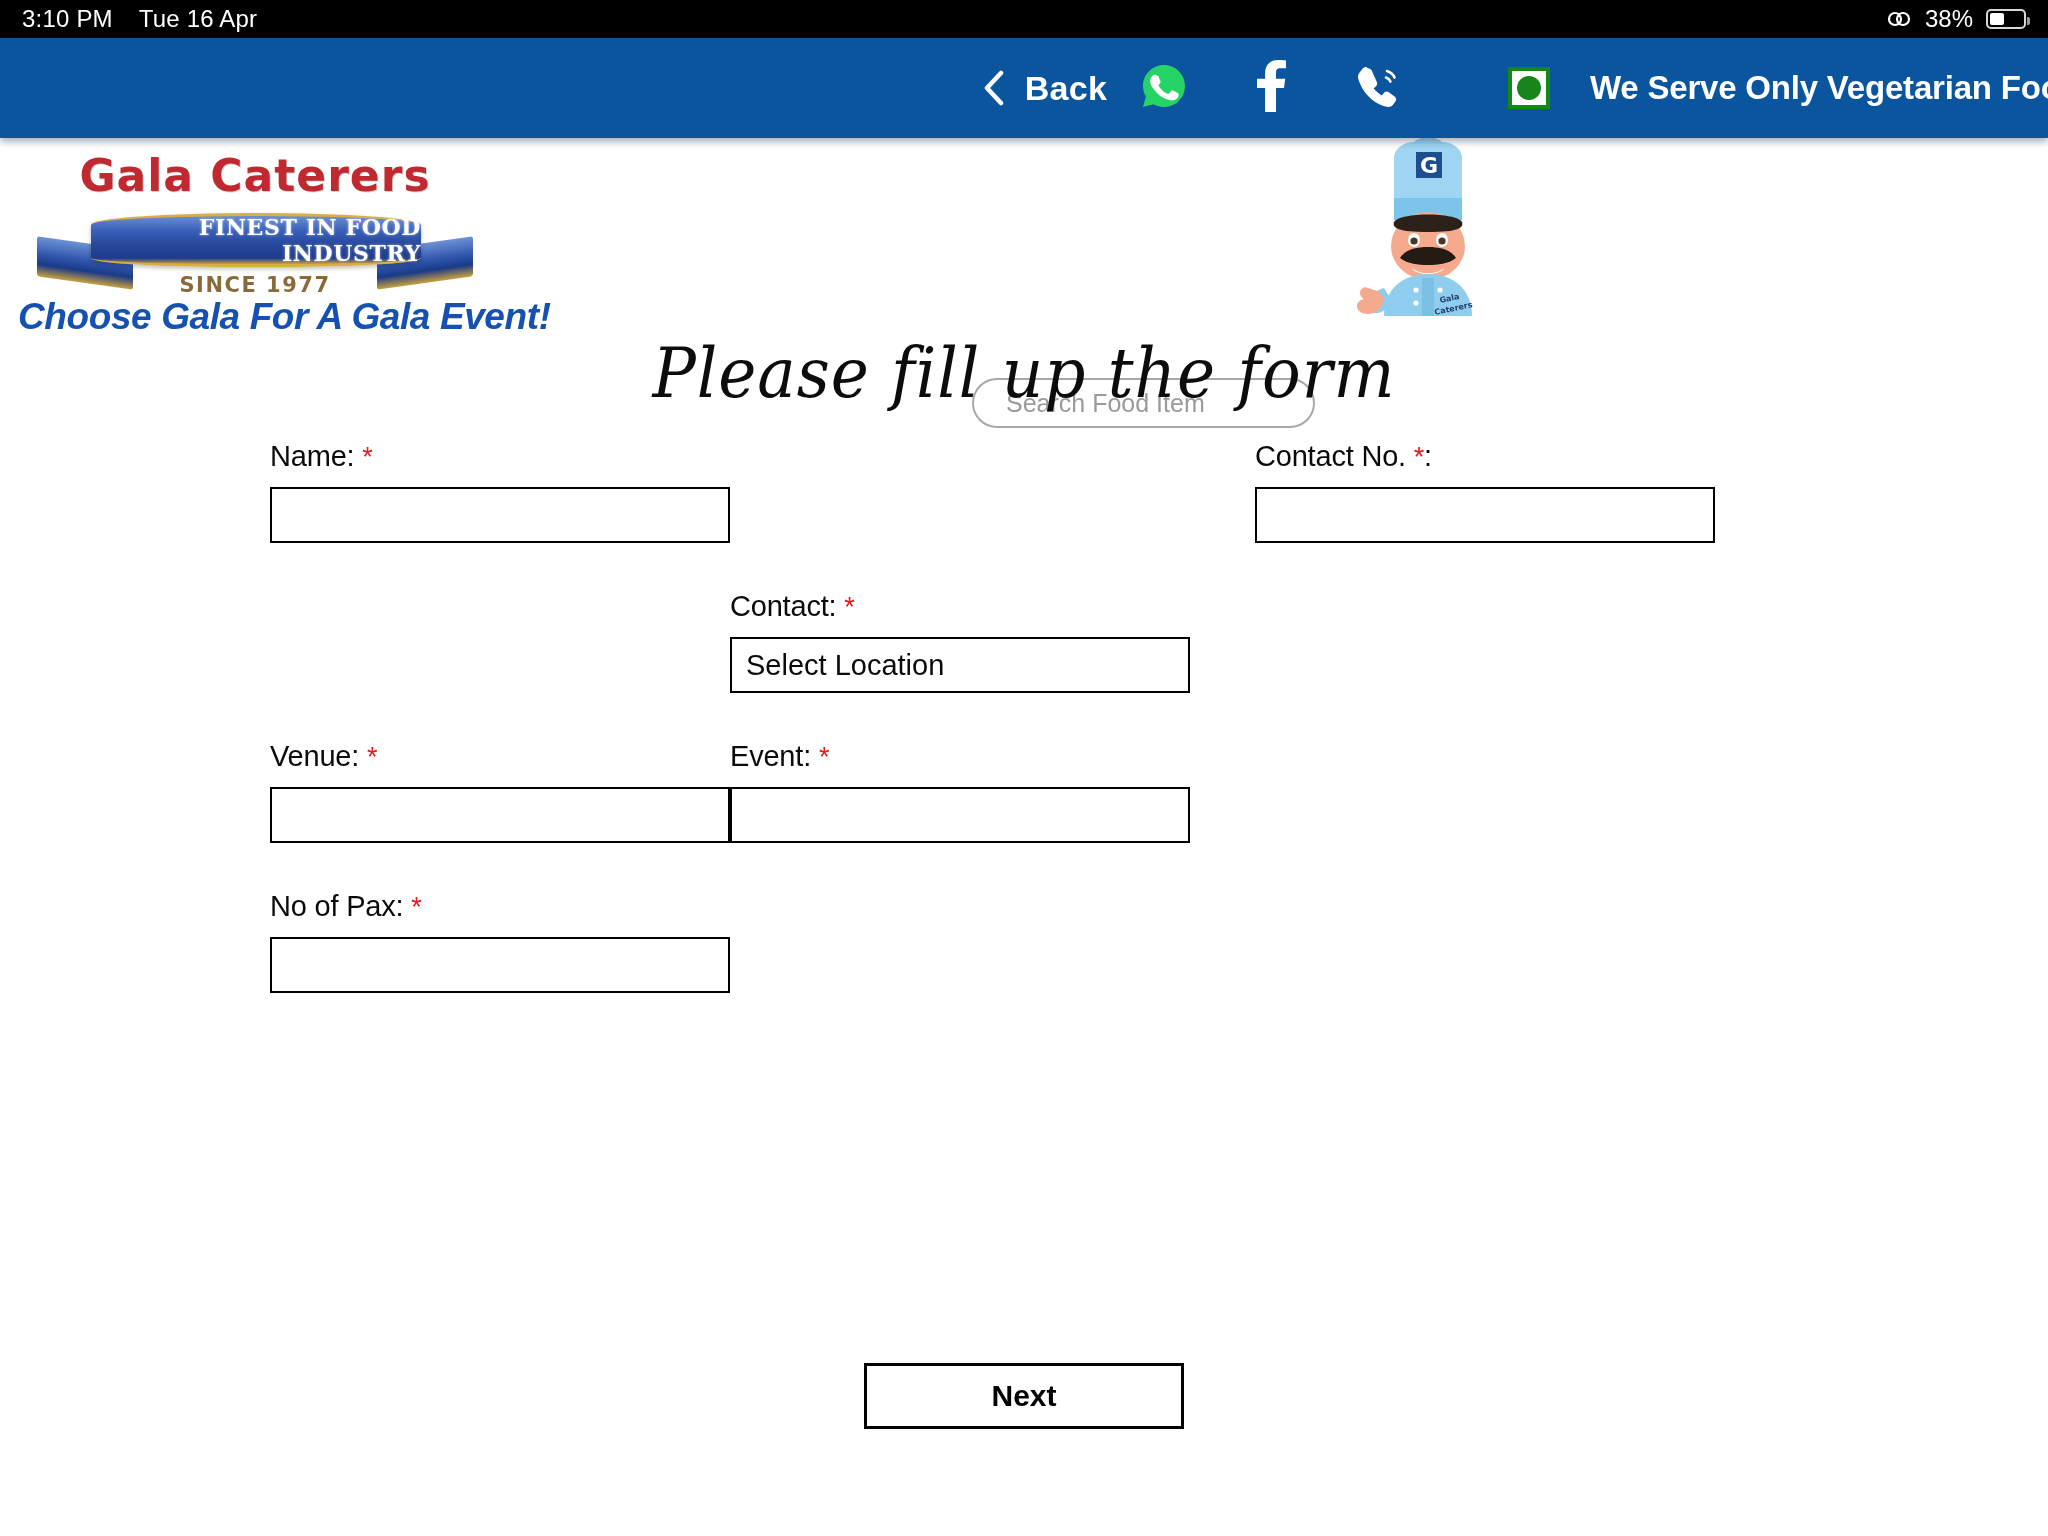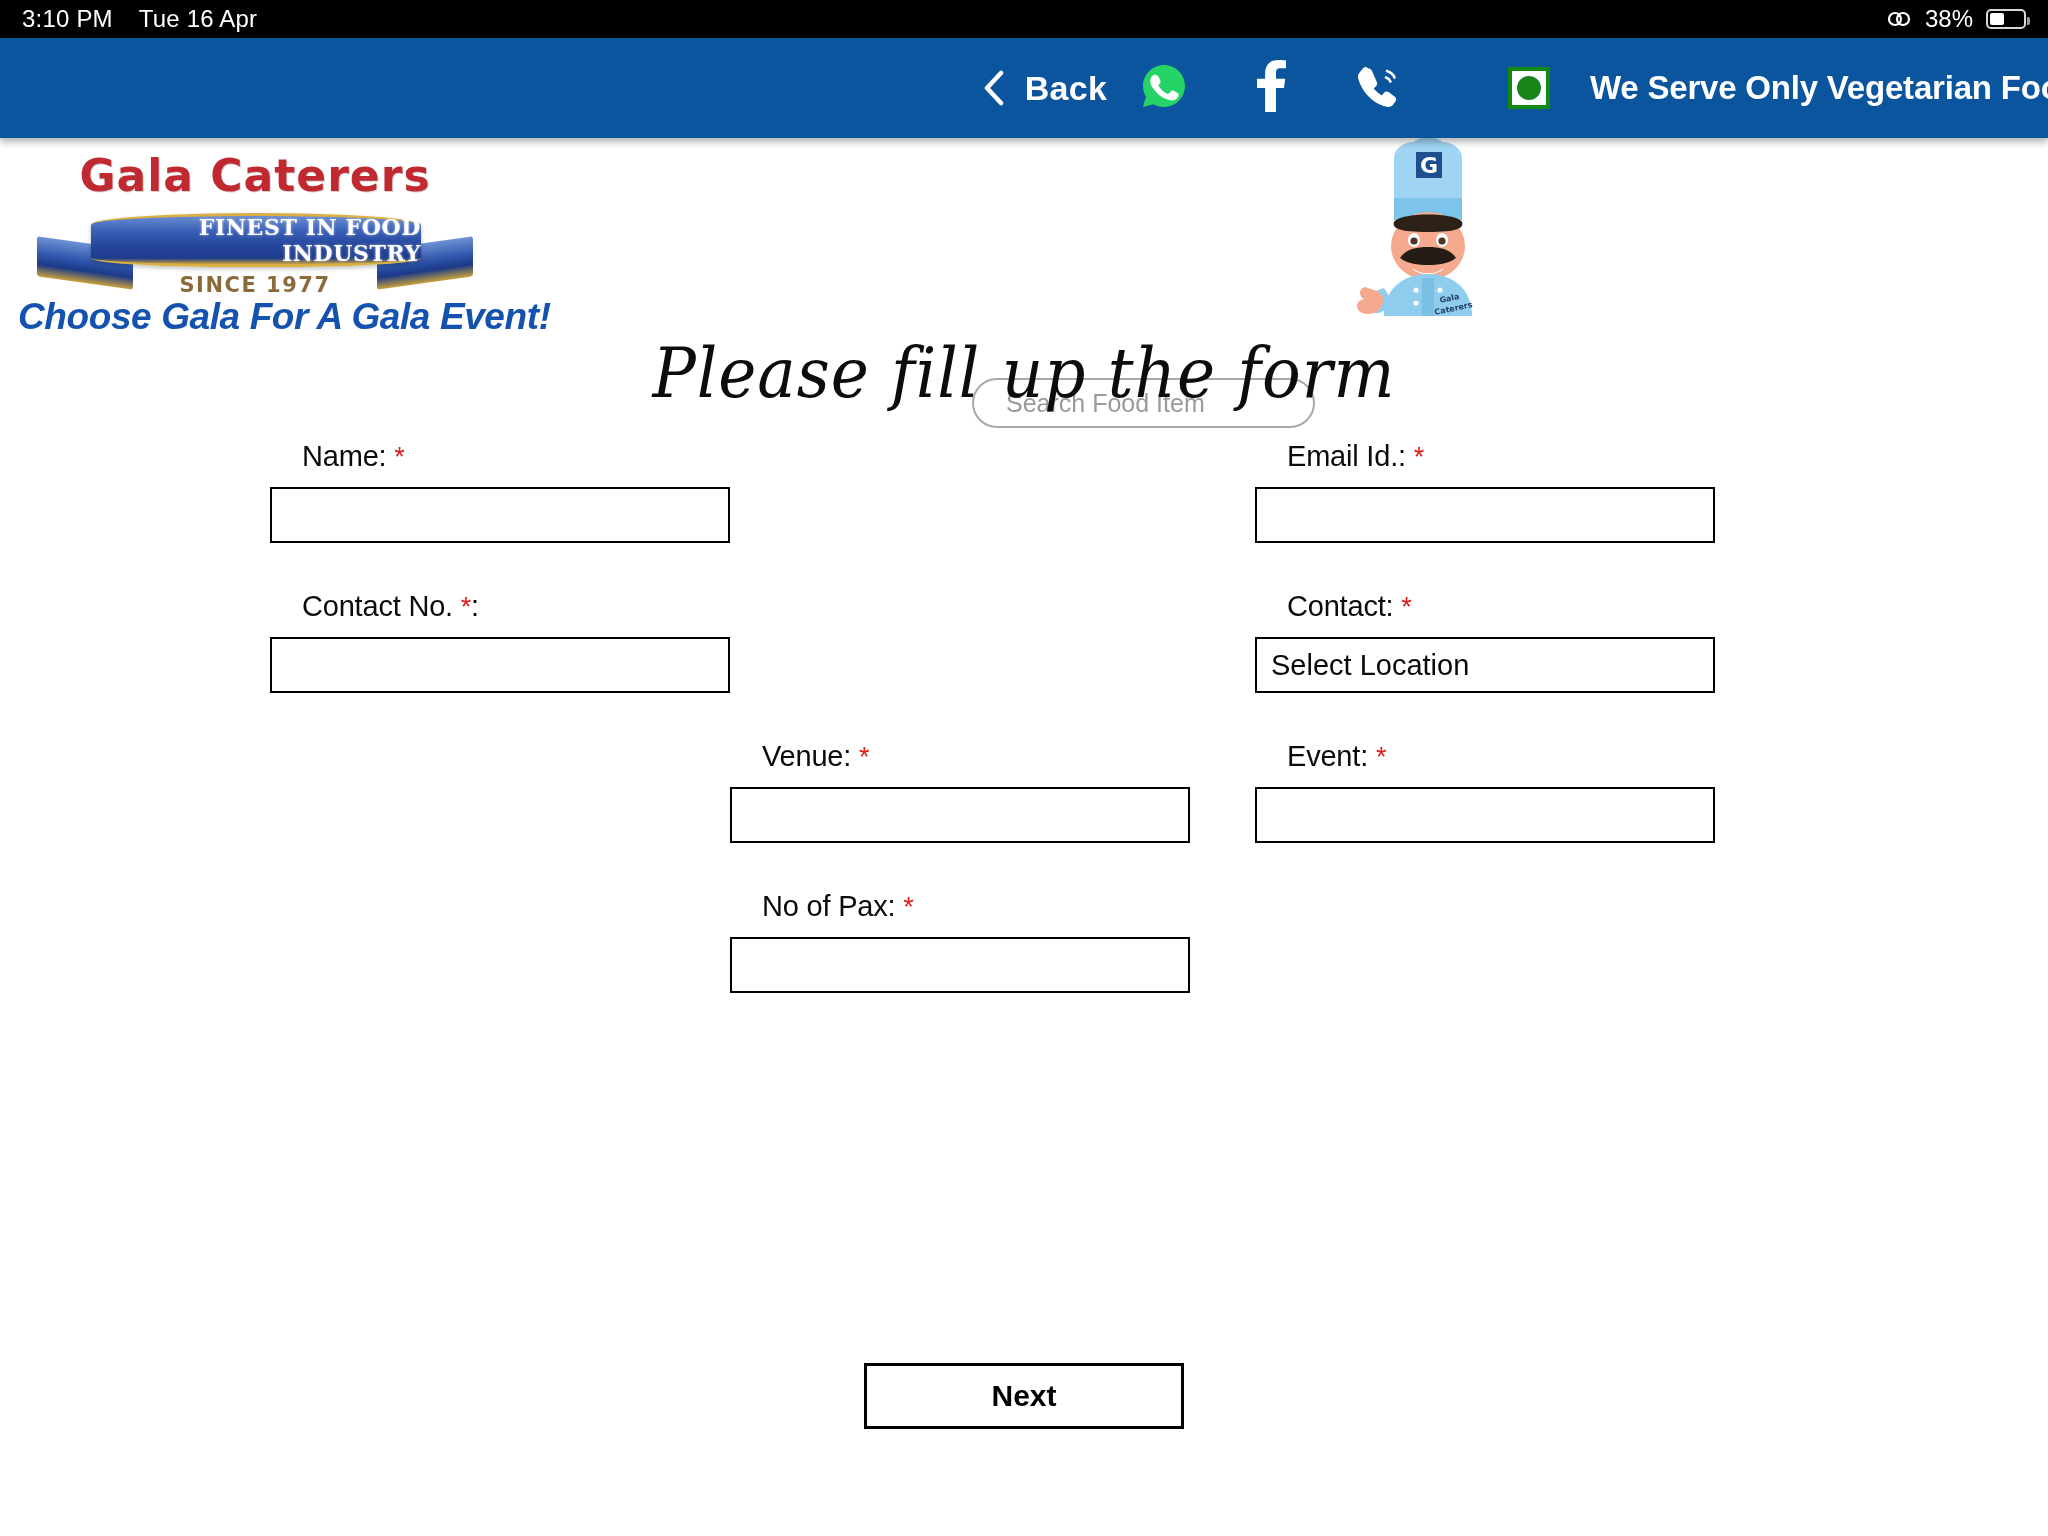--- a/index.html
+++ b/index.html
@@ -137,21 +137,20 @@
     width:1510px;
     display:grid;
     grid-template-columns:460px 525px 460px;
     grid-auto-rows:auto;
     row-gap:0;
   }
   .field{ width:460px; margin-bottom:47px; }
   .field-label{
     font-size:29px; color:#0b0b0b; margin-bottom:14px; letter-spacing:-.2px;
     white-space:nowrap;
-    margin-left:32px;
   }
   .req{ color:#e01c1c; font-size:27px; }
   .field-box{
     width:460px; height:56px;
     border:2.5px solid #000; background:#fff;
     display:flex; align-items:center;
     padding:0 14px;
     font-size:29px; color:#0b0b0b;
   }
   .field-box input{
@@ -292,29 +291,20 @@
   <div class="field">
     <div class="field-label">
       <span>Name:</span>
       <span class="req">*</span>
     </div>
     <div class="field-box">
       <input type="text" value="" style="">
     </div>
   </div>
   <div class="spacer"></div>
-  <div class="field">
-    <div class="field-label">
-      <span>Email Id.:</span>
-      <span class="req">*</span>
-    </div>
-    <div class="field-box">
-      <input type="text" value="" style="">
-    </div>
-  </div>
 
   <div class="field">
     <div class="field-label">
       <span>Contact No.&nbsp;</span><span class="req">*</span><span>:</span>
     </div>
     <div class="field-box">
       <input type="text" value="" style="">
     </div>
   </div>
   <div class="spacer"></div>

